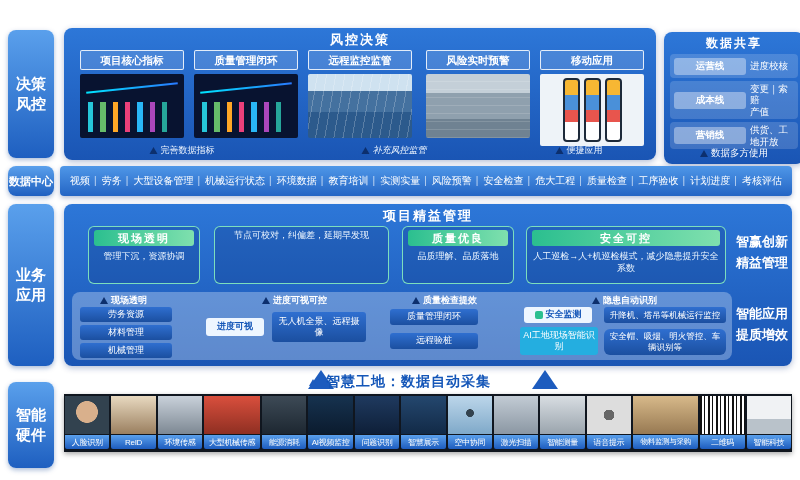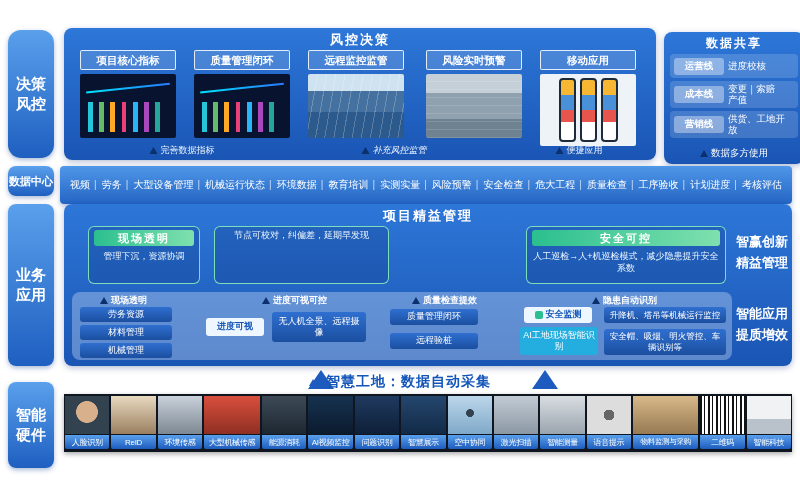--- a/index.html
+++ b/index.html
@@ -16,21 +16,21 @@
   .side-label .one{font-size:11px;white-space:nowrap;}
 
   
   .panel{position:absolute;border-radius:8px;
     background:linear-gradient(180deg,#2d77d8,#1a55b4);
     box-shadow:0 2px 6px rgba(0,40,120,.3);color:#fff;}
   .panel-title{position:absolute;top:3px;left:0;right:0;text-align:center;
     font-size:13px;font-weight:bold;letter-spacing:2px;}
 
   
-  .rcol{position:absolute;top:22px;width:96px;}
+  .rcol{position:absolute;top:22px;width:104px;}
   .rhead{height:18px;line-height:18px;text-align:center;font-size:10.5px;font-weight:bold;
     border:1px solid rgba(255,255,255,.85);background:rgba(255,255,255,.15);border-radius:2px;}
   .rimg{margin-top:4px;height:64px;border-radius:2px;overflow:hidden;position:relative;}
   .img-dash{background:#081330;}
   .img-dash::before{content:"";position:absolute;left:8%;bottom:10%;width:84%;height:46%;
     background:repeating-linear-gradient(90deg,#26c6da 0 6%,transparent 6% 14%,#66bb6a 14% 20%,
       transparent 20% 28%,#ffa726 28% 34%,transparent 34% 42%,#ec407a 42% 48%,transparent 48% 56%,
       #29b6f6 56% 62%,transparent 62% 70%,#ab47bc 70% 76%,transparent 76% 84%,#26a69a 84% 90%,transparent 90% 100%);}
   .img-dash::after{content:"";position:absolute;left:6%;top:20%;width:88%;height:2px;
     background:linear-gradient(90deg,#00e5ff,#2979ff);transform:rotate(-6deg);}
@@ -46,27 +46,27 @@
   .fnote{position:absolute;bottom:3px;transform:translateX(-50%);display:flex;align-items:center;
     font-size:9px;color:#f0f7ff;white-space:nowrap;}
   .tri{width:0;height:0;border-left:4px solid transparent;border-right:4px solid transparent;
     border-bottom:7px solid #0c2f6e;display:inline-block;margin-right:3px;}
 
   
   .ds-rows{position:absolute;top:22px;left:6px;right:6px;}
   .ds-row{display:flex;align-items:center;gap:4px;background:rgba(255,255,255,.16);
     border-radius:4px;padding:2px 4px;margin-bottom:3px;min-height:20px;}
   .ds-badge{flex:0 0 40px;background:rgba(255,255,255,.38);border-radius:3px;text-align:center;
-    font-size:9.5px;font-weight:bold;padding:2px 5px;}
+    font-size:9.5px;font-weight:bold;padding:2px 16px;}
   .ds-text{font-size:9.5px;line-height:1.2;}
   .ds-footer{position:absolute;bottom:4px;left:0;right:0;display:flex;align-items:center;
     justify-content:center;font-size:9.5px;}
 
   
-  .dc-band{position:absolute;left:60px;top:166px;width:732px;height:38px;border-radius:4px;
+  .dc-band{position:absolute;left:60px;top:166px;width:732px;height:30px;border-radius:4px;
     background:linear-gradient(180deg,#4f97e8,#2465c4);box-shadow:0 2px 5px rgba(0,40,120,.3);
     display:flex;align-items:center;justify-content:space-between;padding:0 10px;box-sizing:border-box;
     color:#fff;font-size:10px;white-space:nowrap;text-align:right;}
   .dc-item:not(:last-child)::after{content:"|";margin:0 4px;opacity:.7;}
 
   
   .feat{position:absolute;top:22px;height:58px;border:1px solid rgba(130,230,190,.95);
     border-radius:6px;background:rgba(8,40,110,.22);box-sizing:border-box;}
   .feat-head{margin:3px 5px 2px;height:16px;line-height:16px;border-radius:3px;text-align:center;
     font-size:11px;font-weight:bold;letter-spacing:2px;
@@ -113,21 +113,21 @@
   .hw-tile:nth-child(12) .hw-img{background:radial-gradient(circle at 50% 50%,#666 0 18%,#ddd 19%);}
   .hw-tile:nth-child(13) .hw-img{background:linear-gradient(180deg,#d7b98a,#977952);}
   .hw-tile:nth-child(14) .hw-img{background:repeating-linear-gradient(90deg,#111 0 2px,#fff 2px 4px,#111 4px 5px,#fff 5px 8px);}
   .hw-tile:nth-child(15) .hw-img{background:linear-gradient(180deg,#f0f2f4 0 60%,#b9c2ca 60%);}
 </style>
 </head>
 <body>
 
 <div class="stage">
 
-  <div class="side-label" style="top:30px;height:128px;border-radius:13px;">
+  <div class="side-label" style="top:30px;height:128px;">
     <span class="wrap2">决策风控</span>
   </div>
   <div class="side-label" style="top:166px;height:30px;">
     <span class="one">数据中心</span>
   </div>
   <div class="side-label" style="top:204px;height:162px;">
     <span class="wrap2">业务应用</span>
   </div>
   <div class="side-label" style="top:382px;height:86px;">
     <span class="wrap2">智能硬件</span>
@@ -217,20 +217,24 @@
   <div class="panel" style="left:64px;top:204px;width:728px;height:162px;">
     <div class="panel-title">项目精益管理</div>
 
     <div class="feat" style="left:24px;width:112px;">
       <div class="feat-head">现场透明</div>
       <div class="feat-body">管理下沉，资源协调</div>
     </div>
     <div class="feat" style="left:150px;width:175px;">
       <div class="feat-body">节点可校对，纠偏差，延期早发现</div>
     </div>
+    <div class="feat" style="left:338px;width:112px;">
+      <div class="feat-head">质量优良</div>
+      <div class="feat-body">品质理解、品质落地</div>
+    </div>
     <div class="feat" style="left:462px;width:200px;">
       <div class="feat-head">安全可控</div>
       <div class="feat-body">人工巡检→人+机巡检模式，减少隐患提升安全系数</div>
     </div>
 
     <div class="side-text" style="left:672px;top:100px;">
       <div>智能应用</div>
       <div>提质增效</div>
     </div>
     <div class="side-text" style="left:672px;top:28px;">
@@ -266,21 +270,21 @@
       <div class="bx" style="left:318px;top:17px;width:88px;height:16px;">质量管理闭环</div>
       <div class="bx" style="left:318px;top:41px;width:88px;height:16px;">远程验桩</div>
 
       <div class="bx light" style="left:452px;top:15px;width:68px;height:16px;">
         <span class="mini-ico"></span>
         <span>安全监测</span>
       </div>
       <div class="bx cyan" style="left:448px;top:35px;width:78px;height:28px;">AI工地现场智能识别</div>
 
       <div class="bx" style="left:532px;top:15px;width:122px;height:16px;font-size:8.5px;">升降机、塔吊等机械运行监控</div>
-      <div class="bx" style="left:532px;top:37px;width:122px;height:26px;font-size:8.5px;">安全帽、吸烟、明火管控、车辆识别等</div>
+      <div class="bx" style="left:532px;top:37px;width:122px;height:26px;font-size:8.5px;border-radius:6px;">安全帽、吸烟、明火管控、车辆识别等</div>
     </div>
   </div>
 
   <div class="big-arrow" style="left:308px;top:370px;"></div>
   <div class="big-arrow" style="left:532px;top:370px;"></div>
 
   <div class="hw-title">
     <span class="tri" style="border-bottom-color:#1d5cbe;"></span>
     <span>智慧工地：数据自动采集</span>
   </div>

